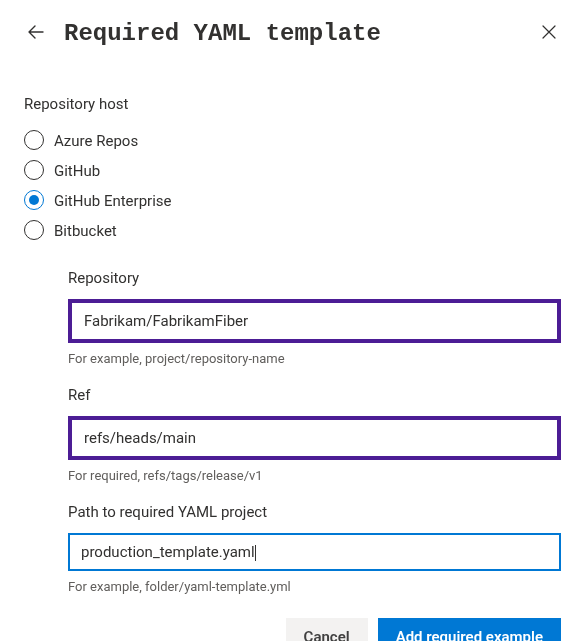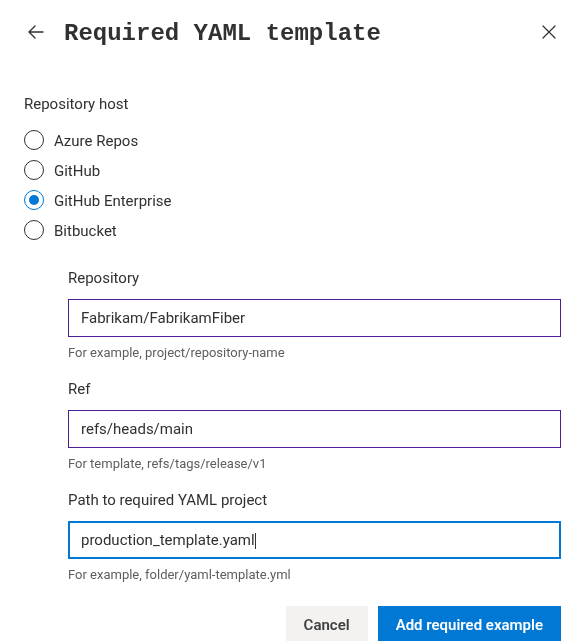--- a/index.html
+++ b/index.html
@@ -78,21 +78,21 @@
       font-size: 15px;
     }
     .field-group {
       margin-bottom: 20px;
       padding-left: 44px;
     }
     .text-input {
       width: 100%;
       padding: 9px 12px;
       font-size: 15px;
-      border: 1px solid #4c1d95;
+      border: 4px solid #4c1d95;
       font-family: inherit;
       outline: none;
       color: #323130;
     }
     .text-input.focused {
       border: 2px solid #0078d4;
       padding: 8px 11px;
     }
     .hint {
       font-size: 13px;
@@ -173,21 +173,21 @@
 
 <div class="field-group">
   <div class="section-label">Repository</div>
   <input type="text" class="text-input" value="Fabrikam/FabrikamFiber" style="">
   <div class="hint">For example, project/repository-name</div>
 </div>
 
 <div class="field-group">
   <div class="section-label">Ref</div>
   <input type="text" class="text-input" value="refs/heads/main" style="">
-  <div class="hint">For template, refs/tags/release/v1</div>
+  <div class="hint">For required, refs/tags/release/v1</div>
 </div>
 
 <div class="field-group">
   <div class="section-label">Path to required YAML project</div>
   <div class="text-input focused"><span class="cursor-caret">production_template.yaml</span></div>
   <div class="hint">For example, folder/yaml-template.yml</div>
 </div>
 
 <div class="footer">
   <button class="btn btn-secondary">Cancel</button>

